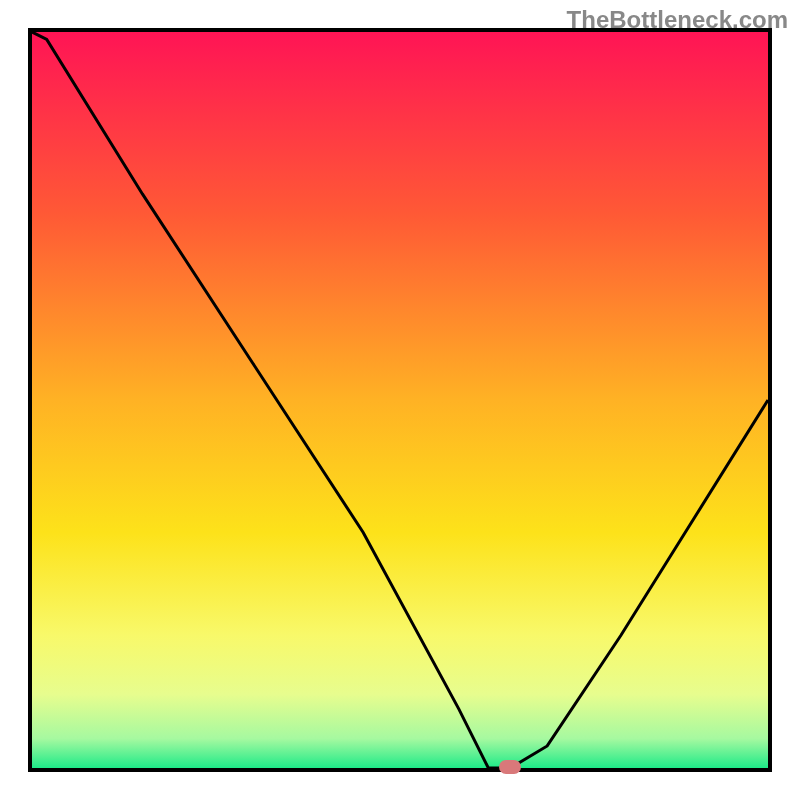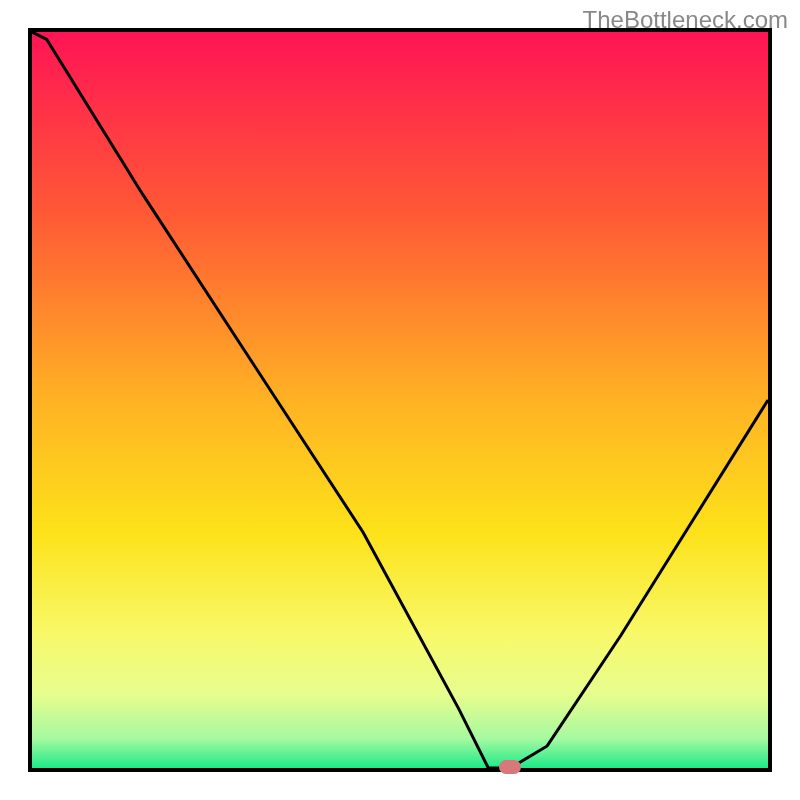--- a/index.html
+++ b/index.html
@@ -15,20 +15,21 @@
       overflow: hidden;
     }
     .watermark {
       position: absolute;
       top: 6px;
       right: 12px;
       font-family: Arial, sans-serif;
       font-size: 24px;
       color: #888888;
       z-index: 10;
+      font-weight: bold;
     }
     .chart-container {
       position: absolute;
       left: 28px;
       top: 28px;
       width: 744px;
       height: 744px;
       border: 4px solid #000000;
     }
     .chart-bg {

